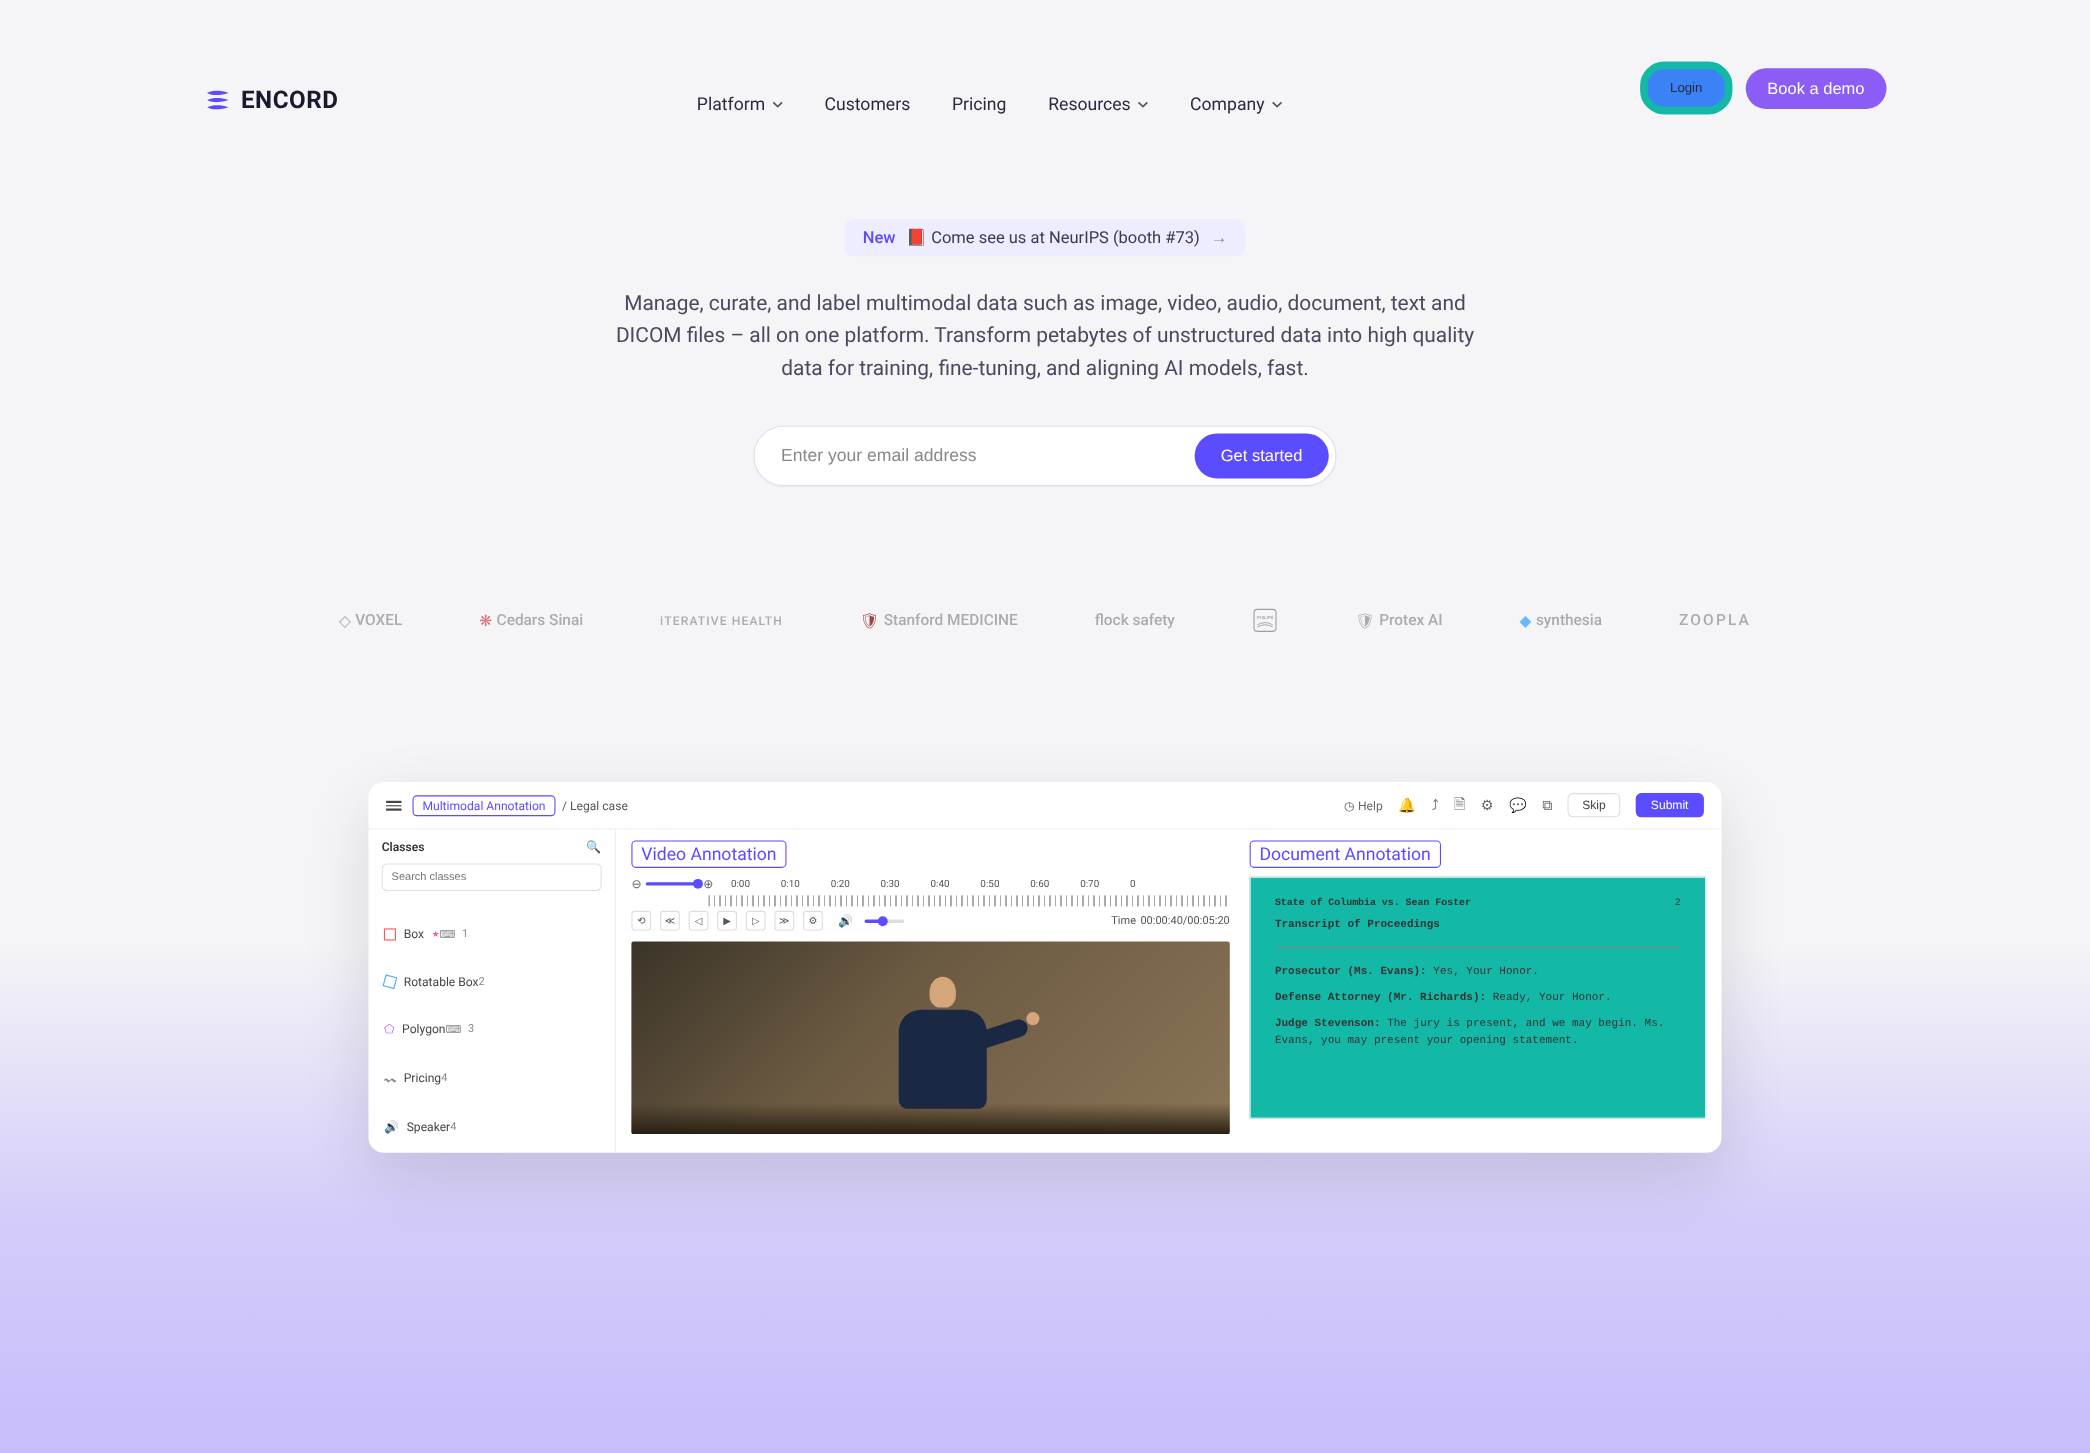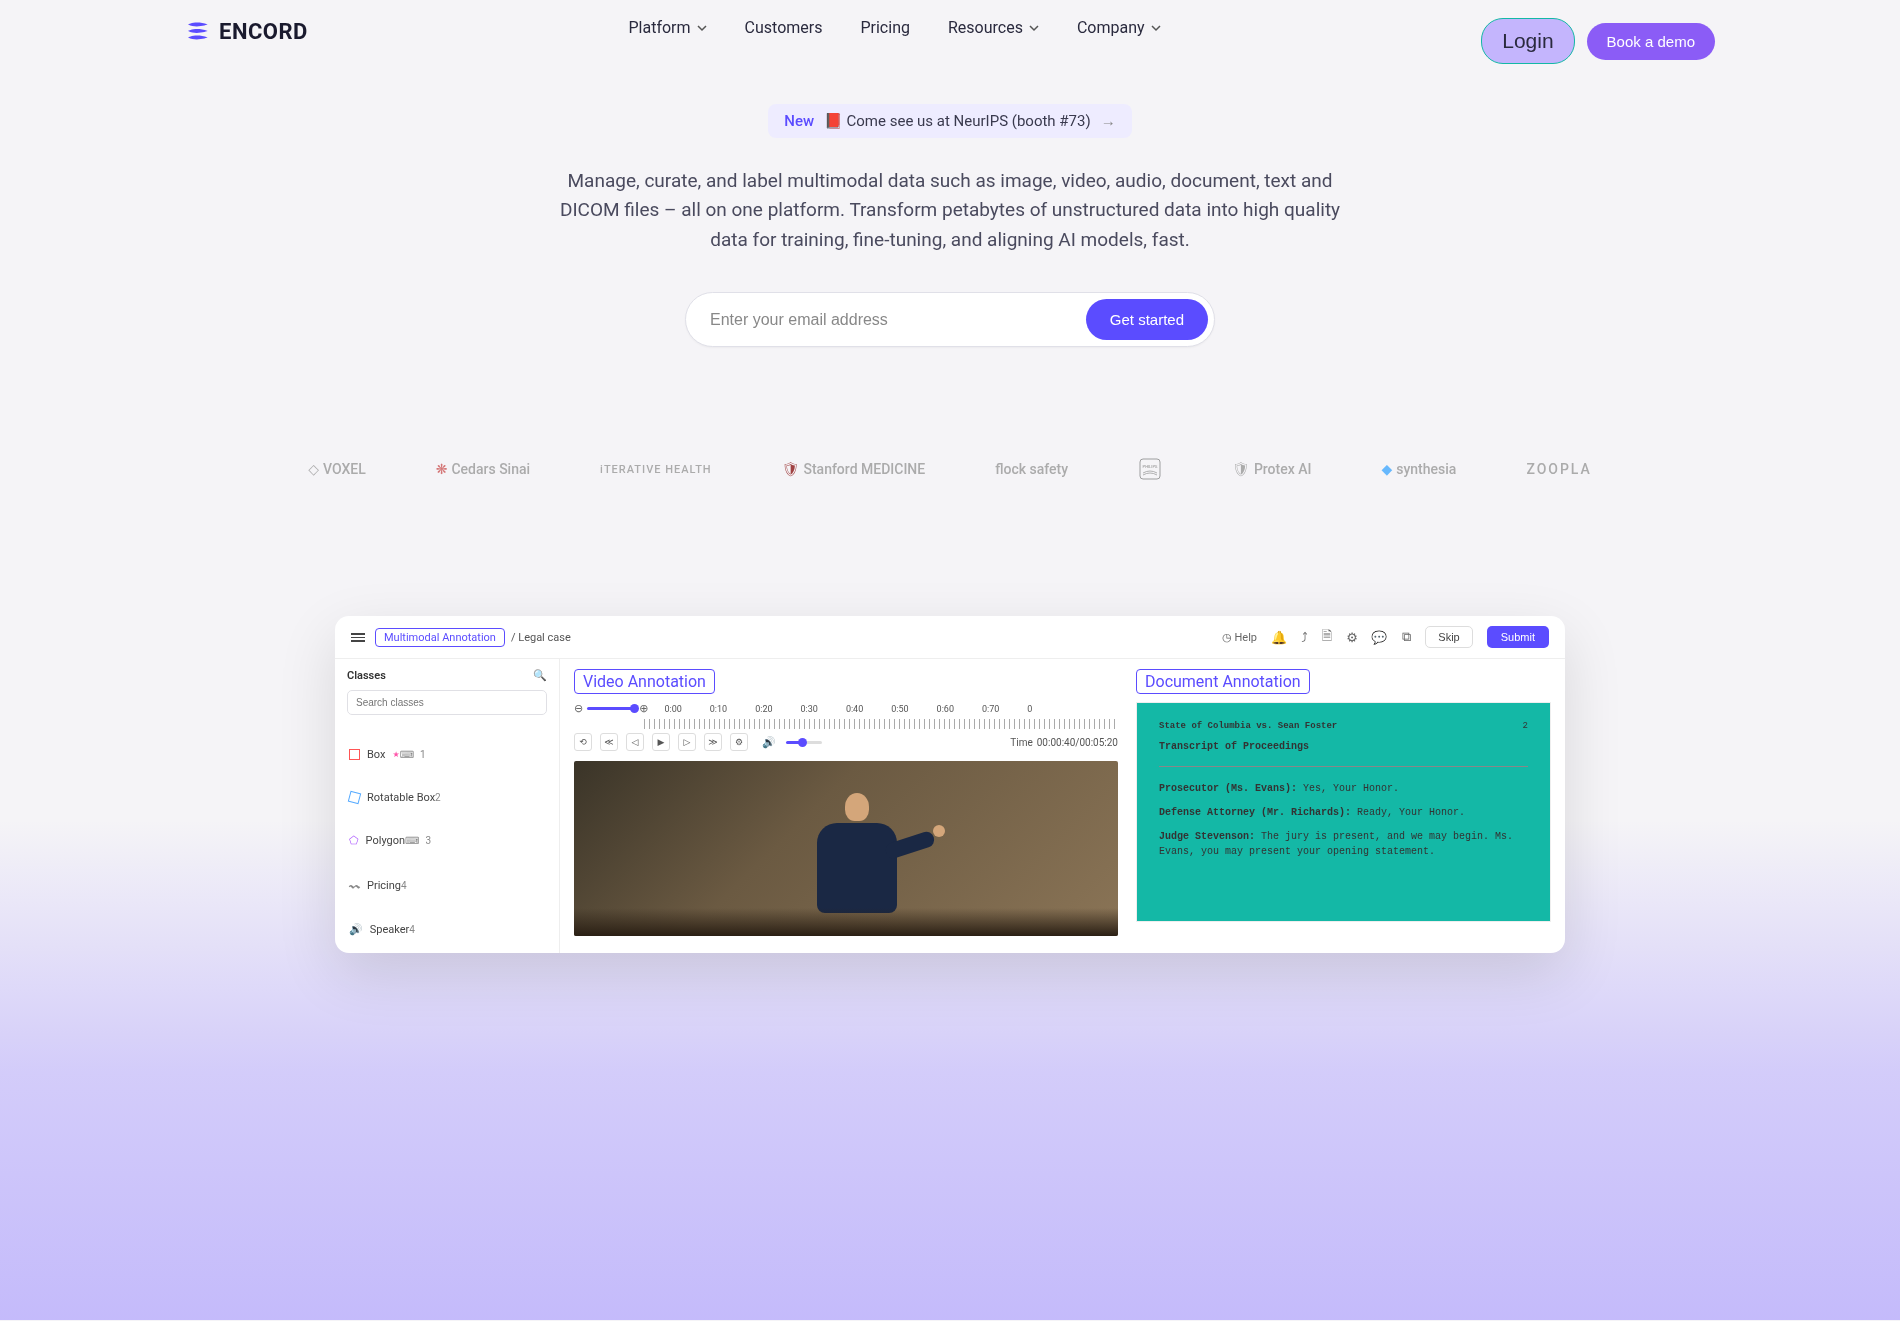--- a/index.html
+++ b/index.html
@@ -1,31 +1,31 @@
 <!DOCTYPE html>
 <html><head>
 <meta charset="utf-8">
 <style>
 * { margin: 0; padding: 0; box-sizing: border-box; }
 body { font-family: -apple-system, BlinkMacSystemFont, 'Segoe UI', Roboto, sans-serif; background: #f5f4f7; color: #1a1a2e; overflow-x: hidden; }
 .page { min-height: 1321px; width: 1900px; margin: 0 auto; position: relative; }
 
 
-.header { display: flex; align-items: flex-start; justify-content: space-between; padding: 18px 185px 0 185px; }
+.header { display: flex; align-items: flex-end; justify-content: space-between; padding: 18px 185px 0 185px; margin-top: 38px; }
 .logo { display: flex; align-items: center; gap: 8px; font-weight: 700; font-size: 22px; letter-spacing: 0.5px; color: #1a1a2e; }
 .logo-icon { width: 26px; height: 26px; }
 .nav { display: flex; gap: 38px; align-items: center; }
 .nav-item { display: flex; align-items: center; gap: 6px; font-size: 16px; color: #2a2a3e; cursor: pointer; }
 .chev { width: 10px; height: 10px; }
 .header-actions { display: flex; gap: 12px; align-items: center; }
-.btn-login { border: 1px solid #14b8a6; background: #c4b5fd; color: #2a2a3e; padding: 10px 20px; border-radius: 22px; font-size: 21px; cursor: pointer; }
+.btn-login { border: 7px solid #14b8a6; background: #3b82f6; color: #2a2a3e; padding: 10px 20px; border-radius: 22px; font-size: 12px; cursor: pointer; }
 .btn-demo { border: none; background: #8b5cf6; color: #fff; padding: 10px 20px; border-radius: 22px; font-size: 15px; cursor: pointer; }
 
 
-.hero { text-align: center; margin-top: 40px; padding: 0 20px; }
+.hero { text-align: center; margin-top: 95px; padding: 0 20px; }
 .announce { display: inline-flex; align-items: center; gap: 10px; background: #eeecff; padding: 8px 16px; border-radius: 8px; font-size: 15px; color: #3a3a4e; cursor: pointer; }
 .announce .new { color: #5b4cff; font-weight: 500; }
 .announce .arrow { color: #888; }
 .hero h1 { font-size: 66px; font-weight: 600; line-height: 1.15; margin-top: 30px; letter-spacing: -1px; color: #16103a; }
 .hero h1 .accent { color: #6b5bff; }
 .hero p { font-size: 19px; color: #4a4a5e; max-width: 820px; margin: 28px auto 0; line-height: 1.55; }
 .email-form { margin: 38px auto 0; display: flex; background: #fff; border: 1px solid #e0e0e8; border-radius: 34px; padding: 6px 6px 6px 24px; width: 530px; box-shadow: 0 1px 2px rgba(0,0,0,0.04); }
 .email-input { flex: 1; border: none; outline: none; font-size: 16px; color: #333; background: transparent; }
 .email-input::placeholder { color: #888; }
 .btn-start { border: none; background: #5b4cff; color: #fff; padding: 12px 24px; border-radius: 26px; font-size: 15px; cursor: pointer; }

